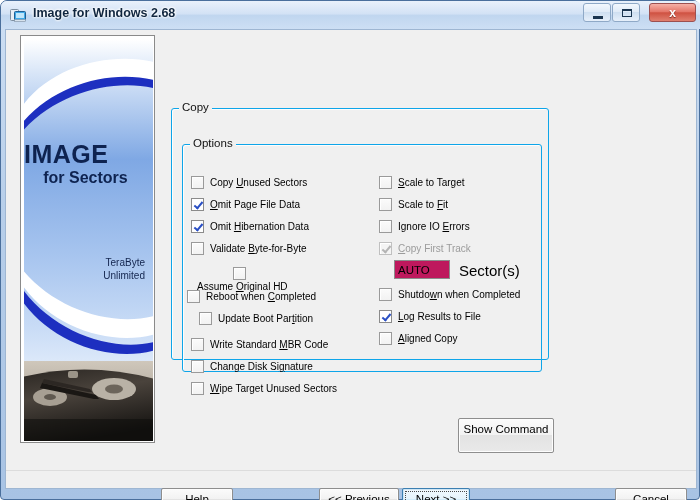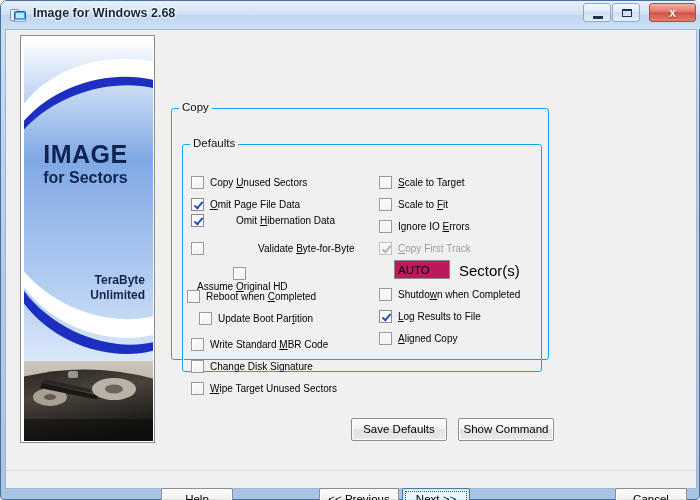--- a/index.html
+++ b/index.html
@@ -120,45 +120,44 @@
     width: 129px; height: 402px;
     overflow: hidden;
     background:
       linear-gradient(to bottom, #ffffff 0%, #d6e4f7 9%, #7fa8e4 30%,
                       #a9c6ef 55%, #c9dcf6 72%, #e9f1fc 86%, #ffffff 100%);
   }
   .banner-svg { position: absolute; left: 0; top: 0; }
   #banner-title {
     position: absolute;
     left: 0; right: 6px; top: 103px;
-    text-align: center;
+    text-align: left;
     font-size: 25px;
     font-weight: bold;
     color: #0e2350;
     letter-spacing: 0.5px;
     line-height: 1;
   }
   #banner-sub {
     position: absolute;
     left: 0; right: 6px; top: 131px;
     text-align: center;
     font-size: 16px;
     font-weight: bold;
     color: #0e2350;
     line-height: 1;
   }
   #banner-company {
     position: absolute;
     right: 8px; top: 218px;
     text-align: right;
-    font-size: 12px;
-    font-weight: bold;
+    font-size: 10px;
+    font-weight: normal;
     color: #13254e;
     line-height: 1.28;
-    margin-top: 16px;
   }
   #banner-hd {
     position: absolute;
     left: 0; bottom: 0;
     width: 129px; height: 92px;
     overflow: hidden;
   }
 
   
   .groupbox {
@@ -268,21 +267,21 @@
     border: 1px solid #3c7fb1;
     box-shadow: inset 0 0 0 1px #cfe6f5;
     background: linear-gradient(to bottom, #f2f9fe 0%, #e6f4fc 48%, #d2ecfa 50%, #dff2fd 100%);
   }
   .focus-ring {
     position: absolute;
     left: 2px; right: 2px; top: 2px; bottom: 2px;
     border: 1px dotted #4a4a4a;
   }
   #btn-save-defaults  { left: 345px; top: 388px; width: 96px; height: 23px; }
-  #btn-show-command   { left: 452px; top: 388px; width: 96px; height: 23px; }
+  #btn-show-command   { left: 452px; top: 388px; width: 96px; height: 35px; }
   #btn-help           { left: 155px; top: 458px; width: 72px; height: 23px; }
   #btn-previous       { left: 313px; top: 458px; width: 80px; height: 23px; }
   #btn-next           { left: 396px; top: 458px; width: 68px; height: 23px; }
   #btn-cancel         { left: 609px; top: 458px; width: 72px; height: 23px; }
 
   #bottom-divider {
     position: absolute;
     left: 0; top: 440px;
     width: 690px; height: 1px;
     background: #dcdcdc;
@@ -358,36 +357,36 @@
             <rect x="-2" y="70" width="133" height="24" fill="#0d0c0b" opacity="0.55"></rect>
           </svg>
         </div>
       </div>
     </div>
 
     <div class="groupbox" id="grp-copy">
       <span class="group-label">Copy</span>
 
       <div class="groupbox" id="grp-options">
-        <span class="group-label">Defaults</span>
+        <span class="group-label">Options</span>
 
         <div id="options-left-col">
             <div class="cbrow" style="left: 8px; top: 30px;">
               <span class="cbox"></span>
               <span class="cblabel">Copy <u>U</u>nused Sectors</span>
             </div>
             <div class="cbrow" style="left: 8px; top: 52px;">
               <span class="cbox checked"></span>
               <span class="cblabel"><u>O</u>mit Page File Data</span>
             </div>
-            <div class="cbrow" style="left: 8px; top: 68px; gap: 26px;">
+            <div class="cbrow" style="left: 8px; top: 74px;">
               <span class="cbox checked"></span>
               <span class="cblabel">Omit <u>H</u>ibernation Data</span>
             </div>
-            <div class="cbrow" style="left: 8px; top: 96px; gap: 48px;">
+            <div class="cbrow" style="left: 8px; top: 96px;">
               <span class="cbox"></span>
               <span class="cblabel">Validate <u>B</u>yte-for-Byte</span>
             </div>
             <div class="cbrow" style="left: 8px; top: 122px; flex-direction: column;">
               <span class="cbox"></span>
               <span class="cblabel">Assume <u>O</u>riginal HD</span>
             </div>
             <div class="cbrow" style="left: 4px; top: 144px;">
               <span class="cbox"></span>
               <span class="cblabel">Reboot when <u>C</u>ompleted</span>
@@ -438,21 +437,20 @@
               <span class="cbox"></span>
               <span class="cblabel"><u>A</u>ligned Copy</span>
             </div>
           </div>
 
         <input id="sector-input" type="text" value="AUTO" style="">
         <span id="sector-label">Sector(s)</span>
       </div>
     </div>
 
-    <div class="btn" id="btn-save-defaults">Save Defaults</div>
     <div class="btn" id="btn-show-command">Show Command</div>
 
     <div id="bottom-divider"></div>
 
     <div class="btn" id="btn-help"><span><u>H</u>elp</span></div>
     <div class="btn" id="btn-previous"><span>&lt;&lt; <u>P</u>revious</span></div>
     <div class="btn focused" id="btn-next"><span><u>N</u>ext &gt;&gt;</span><span class="focus-ring"></span></div>
     <div class="btn" id="btn-cancel">Cancel</div>
 
   </div>

